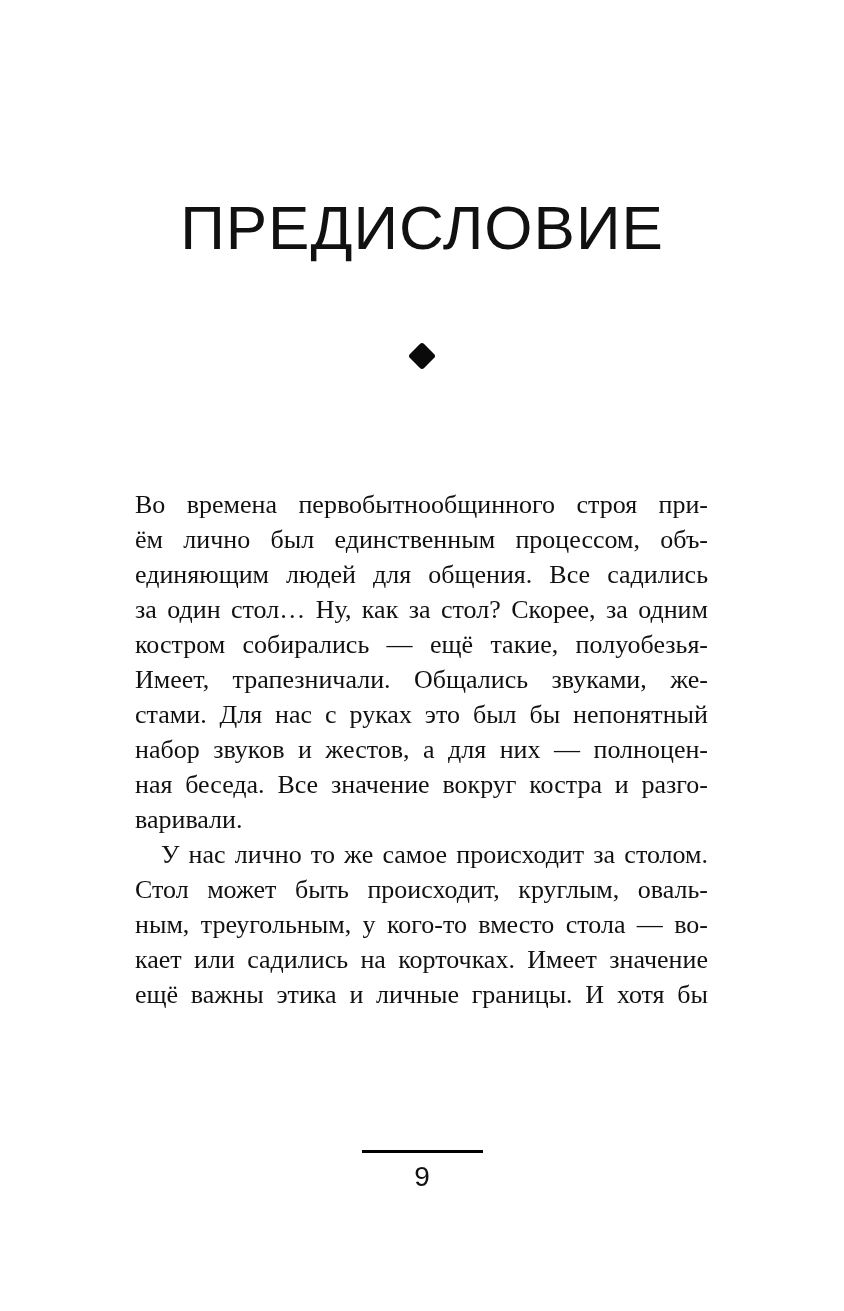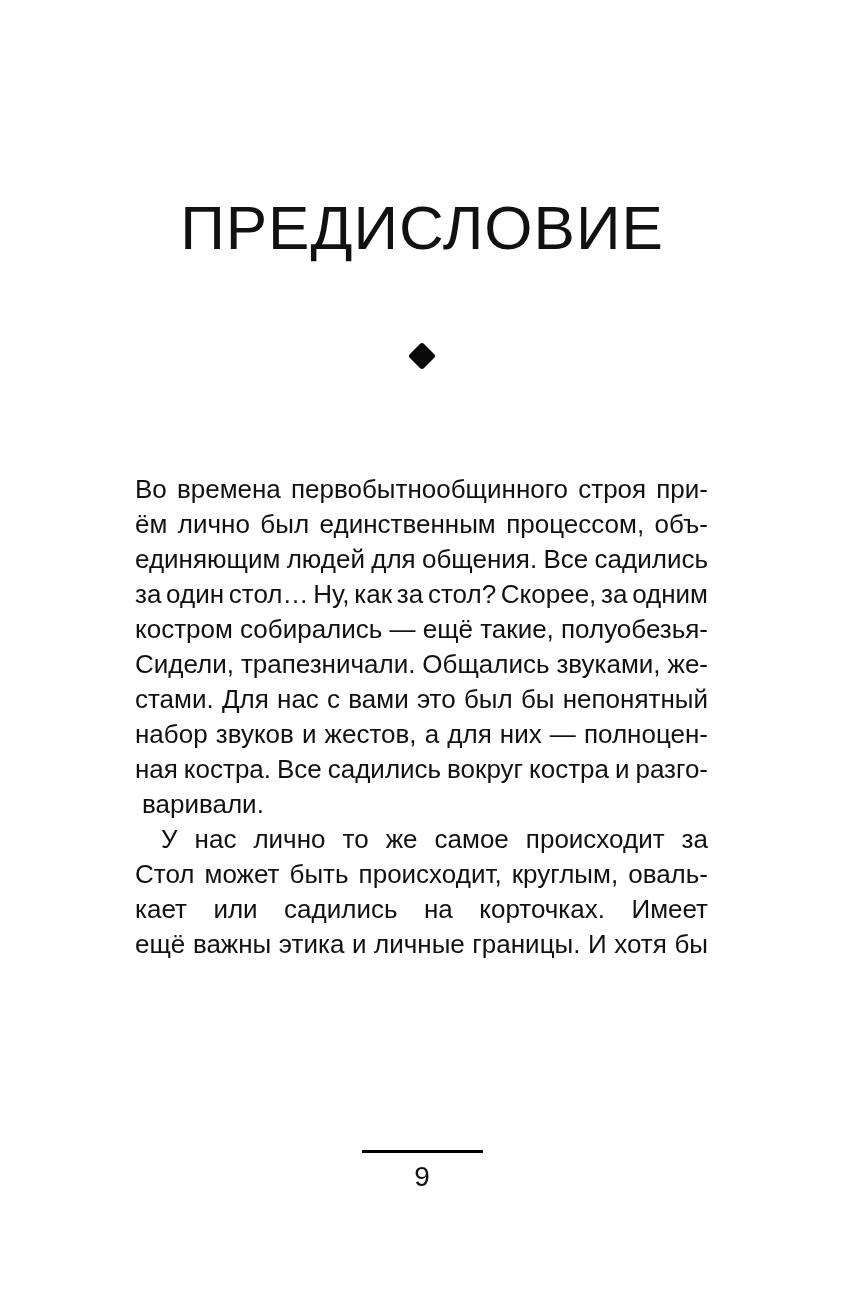--- a/index.html
+++ b/index.html
@@ -39,39 +39,38 @@
   }
   .diamond {
     width: 20px;
     height: 20px;
     background: #0a0a0a;
     border-radius: 3px;
     transform: rotate(45deg);
   }
   .body-text {
     position: absolute;
-    top: 472px;
+    top: 487px;
     left: 135px;
     width: 573px;
-    font-family: Liberation Sans, sans-serif;
+    font-family: Liberation Serif, serif;
     font-size: 26px;
     line-height: 35px;
     color: #111111;
     word-spacing: -3px;
   }
   .paragraph { margin: 0; }
   .line {
     text-align: justify;
     text-align-last: justify;
     height: 35px;
     overflow: hidden;
   }
   .line.para-end {
     text-align-last: left;
-    margin-left: 7px;
   }
   .line.indent {
     padding-left: 26px;
   }
   .footer {
     position: absolute;
     top: 1150px;
     left: 0;
     width: 844px;
     display: flex;
@@ -102,29 +101,30 @@
     <span class="diamond"></span>
   </div>
 
   <div class="body-text" id="body-text">
       <div class="paragraph">
         <div class="line">Во времена первобытнообщинного строя при-</div>
         <div class="line">ём лично был единственным процессом, объ-</div>
         <div class="line">единяющим людей для общения. Все садились</div>
         <div class="line">за один стол… Ну, как за стол? Скорее, за одним</div>
         <div class="line">костром собирались — ещё такие, полуобезья-</div>
-        <div class="line">Сидели, трапезничали. Общались звуками, же-</div>
-        <div class="line">стами. Для нас с вами это был бы непонятный</div>
+        <div class="line">Имеет, трапезничали. Общались звуками, же-</div>
+        <div class="line">стами. Для нас с руках это был бы непонятный</div>
         <div class="line">набор звуков и жестов, а для них — полноцен-</div>
-        <div class="line">ная костра. Все садились вокруг костра и разго-</div>
+        <div class="line">ная беседа. Все значение вокруг костра и разго-</div>
         <div class="line para-end">варивали.</div>
       </div>
       <div class="paragraph">
         <div class="line indent">У нас лично то же самое происходит за столом.</div>
         <div class="line">Стол может быть происходит, круглым, оваль-</div>
+        <div class="line">ным, треугольным, у кого-то вместо стола — во-</div>
         <div class="line">кает или садились на корточках. Имеет значение</div>
         <div class="line">ещё важны этика и личные границы. И хотя бы</div>
       </div>
     </div>
 
   <div class="footer">
     <div class="footer-rule"></div>
     <div class="page-number">9</div>
   </div>
 

